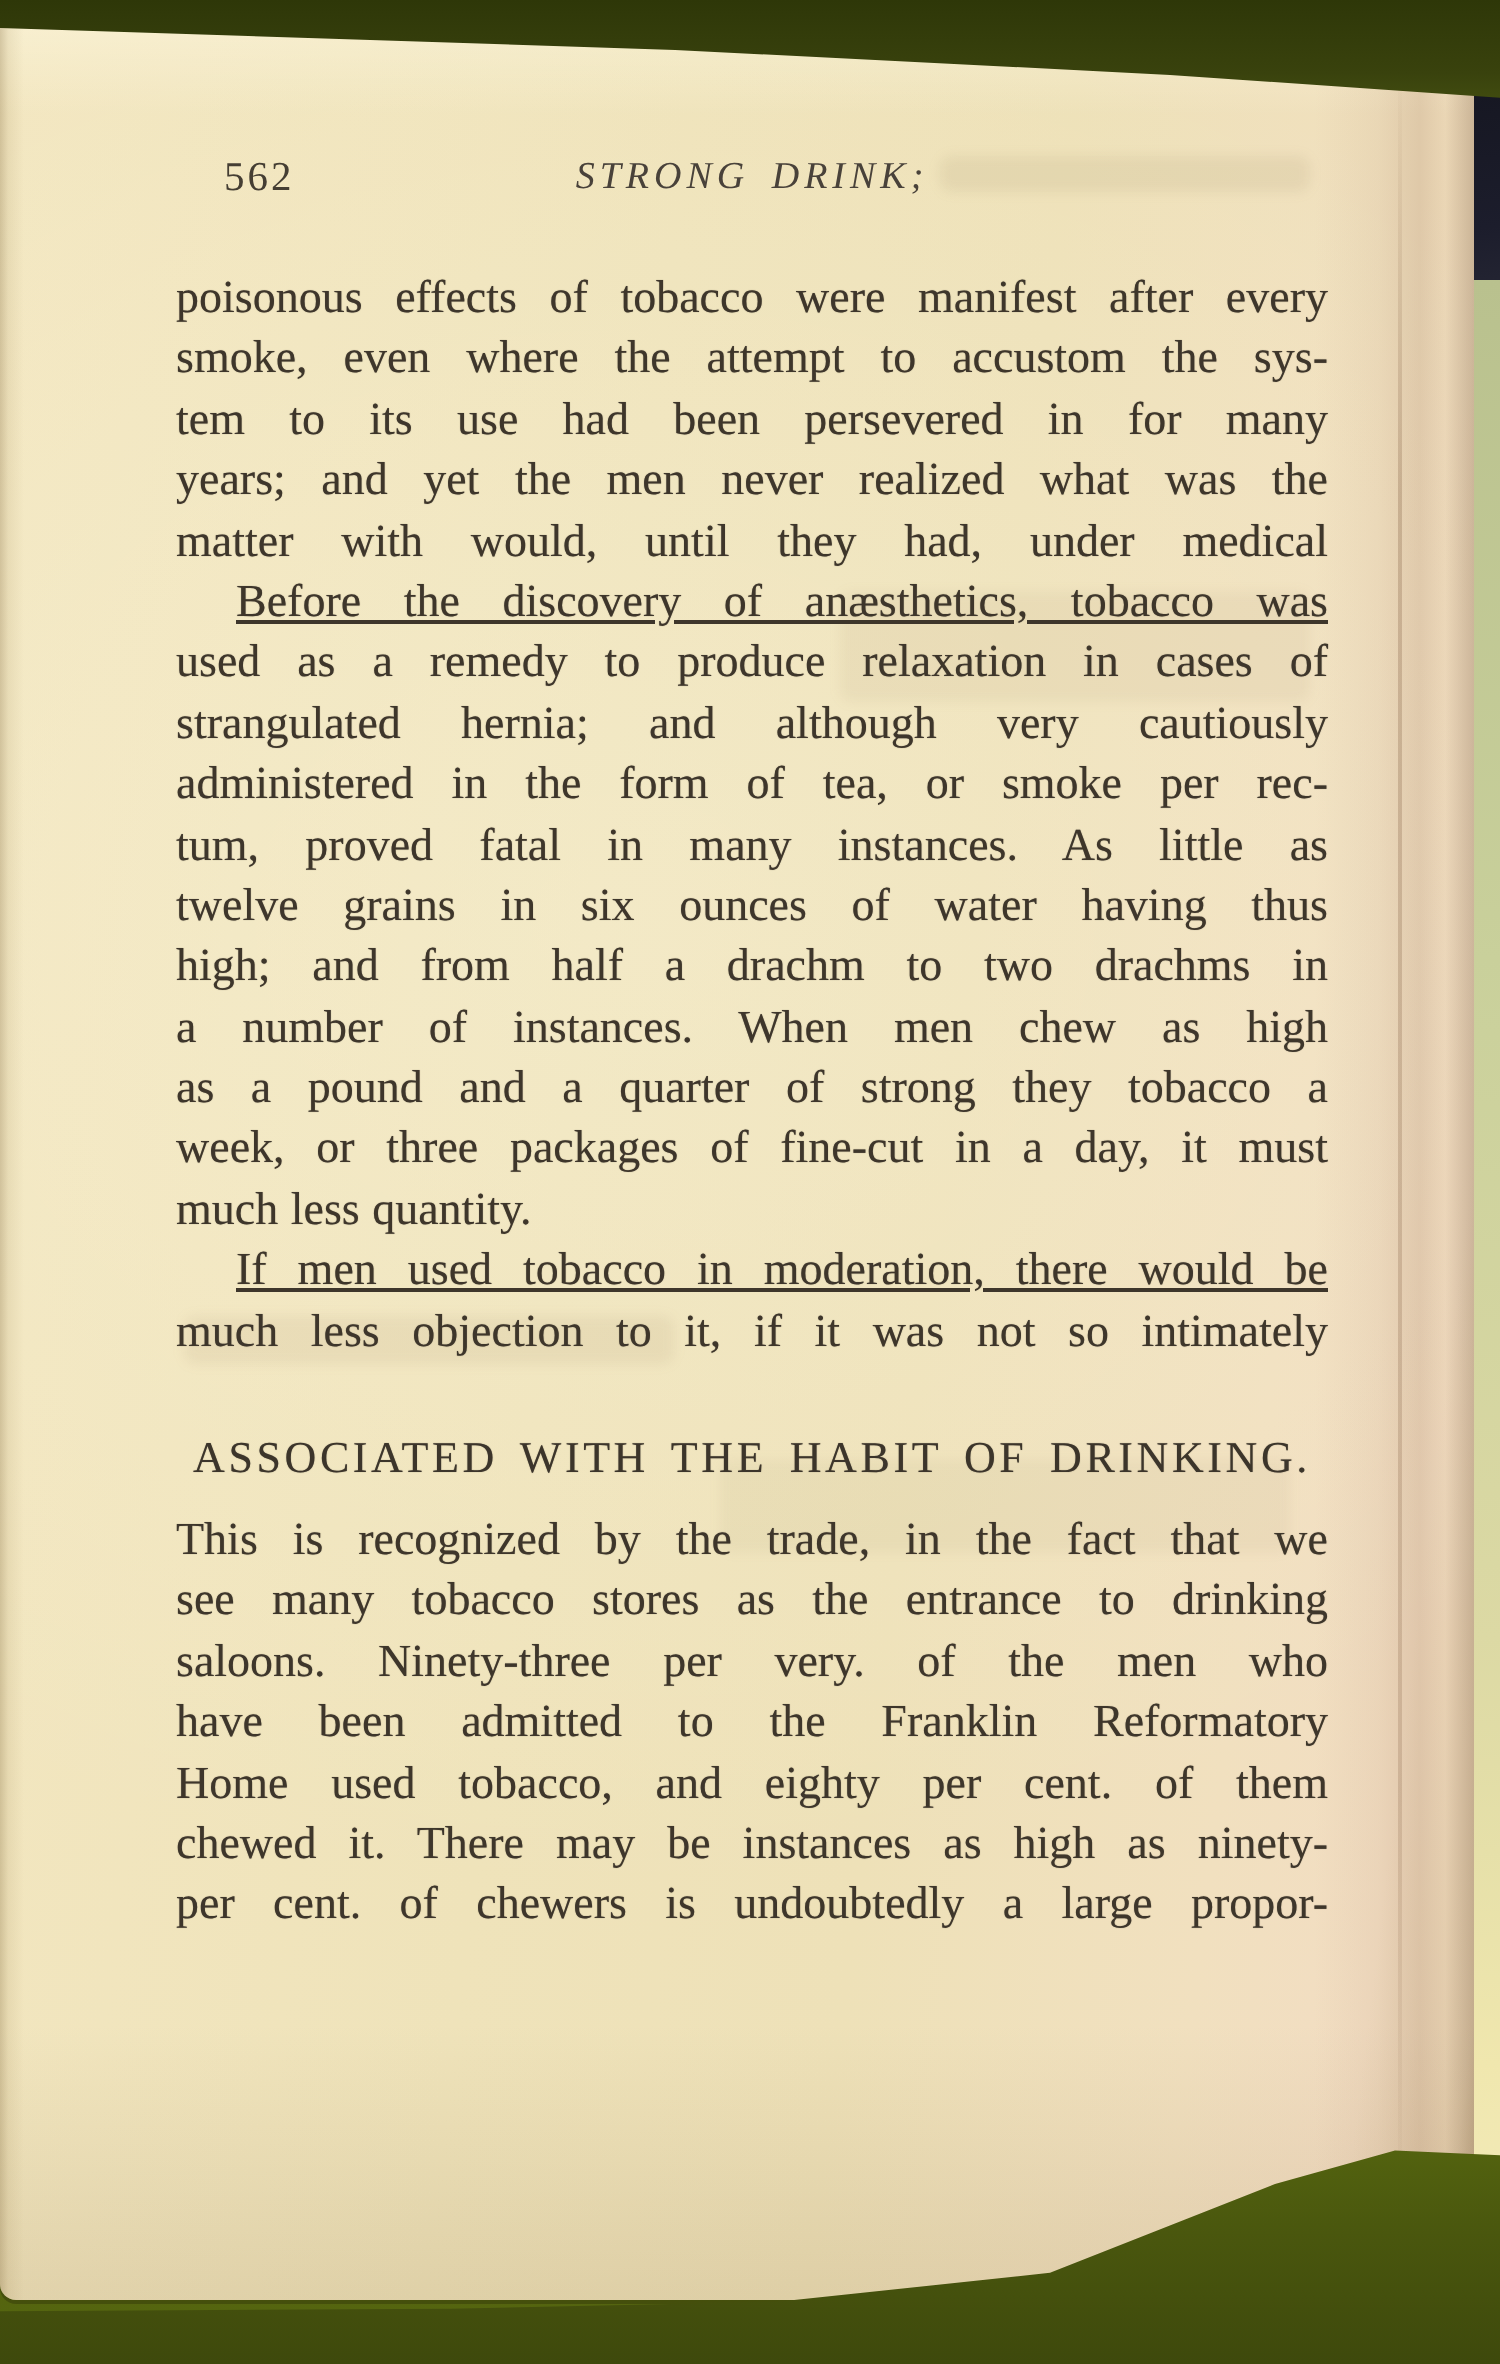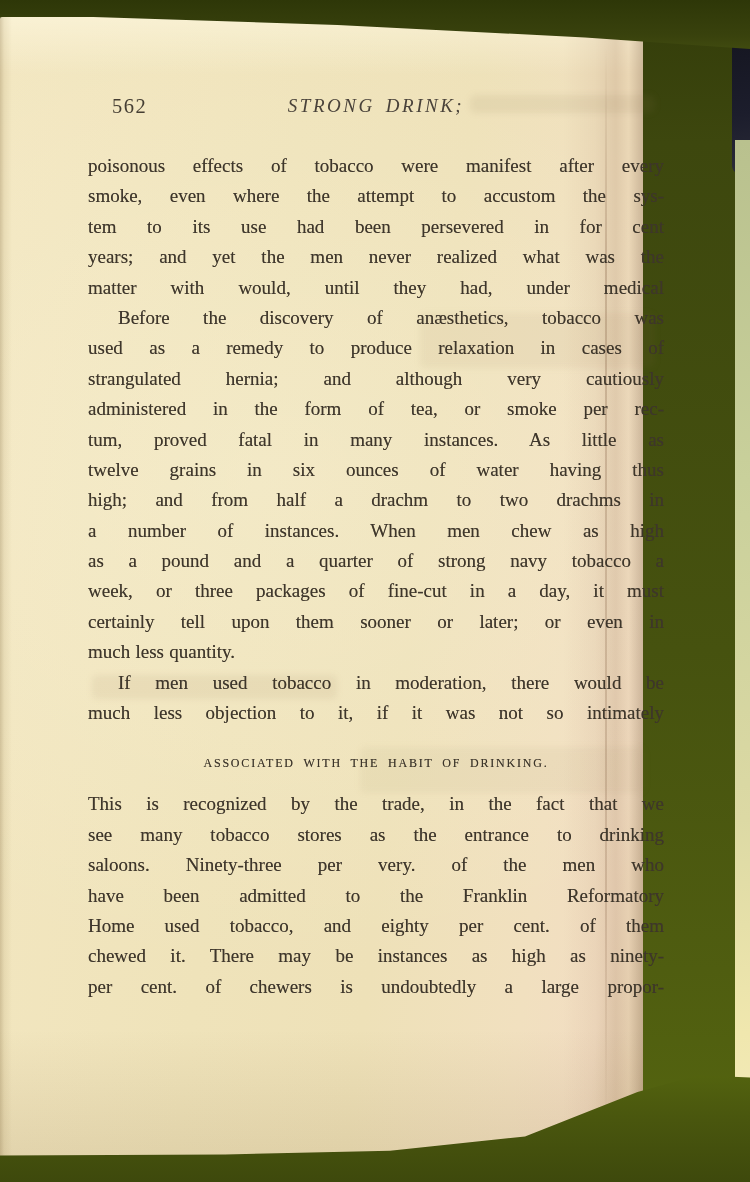--- a/index.html
+++ b/index.html
@@ -23,22 +23,22 @@
   }
   
   .next-page-edge {
     position: absolute; right: 0; top: 140px;
     width: 15px; height: 970px;
     background: linear-gradient(180deg, #b9c18e 0%, #c9d09b 35%, #dcd9a4 70%, #f0e7ae 92%, #f2eab8 100%);
     border-radius: 0 0 6px 3px;
   }
   
   .page {
-    position: absolute; left: 0; top: 17px;
-    width: 643px; height: 1150px;
+    position: absolute; left: 0; top: 0;
+    width: 737px; height: 1150px;
     border-radius: 2px 22px 46px 8px;
     background:
       linear-gradient(180deg, rgba(255,250,228,0.55) 0%, rgba(255,255,255,0) 5%, rgba(0,0,0,0) 88%, rgba(125,95,55,0.14) 100%),
       radial-gradient(ellipse 900px 700px at 42% 40%, rgba(255,252,235,0.25), rgba(0,0,0,0) 70%),
       linear-gradient(97deg, #f3e7c1 0%, #efe3ba 40%, #eee1b8 62%, #f1e0bf 82%, #f2ddc2 92%, #e6d2b2 98%, #d9c49e 100%);
     box-shadow: 0 2px 0 rgba(40,40,10,0.35);
   }
   .page-left-edge {
     position: absolute; left: 0; top: 0; bottom: 0; width: 12px;
     border-radius: 2px 0 0 8px;
@@ -80,34 +80,34 @@
     font-style: italic; font-size: 19px; letter-spacing: 2.5px;
     word-spacing: 4px; color: #49423a;
   }
   
   .text-block {
     position: absolute; left: 88px; top: 134px; width: 576px; z-index: 5;
     color: #3e362b;
     text-shadow: 0 0 0.5px rgba(62,54,43,0.55);
   }
   .line {
-    font-size: 19px;
+    font-size: 23px;
     height: 30.4px; line-height: 30.4px;
     white-space: nowrap;
     text-align: justify;
     text-align-last: justify;
     word-spacing: 0.5px;
   }
   .line.flush { text-align-last: left; }
-  .line.indent { text-indent: 30px; }
+  .line.indent { text-indent: 30px; text-decoration: underline; }
   .section-heading {
-    font-size: 12px; line-height: 24px;
+    font-size: 22px; line-height: 24px;
     letter-spacing: 1.8px; word-spacing: 4px;
     text-align: center;
-    margin: 23px 0 14px 0;
+    margin: 36px 0 14px 0;
     color: #3c352b;
   }
   
   .smudge {
     position: absolute; z-index: 4;
     background: rgba(142,116,76,0.10);
     filter: blur(3px);
     border-radius: 6px;
   }
   .smudge.s1 { left: 470px; top: 78px;  width: 185px; height: 18px; }
@@ -134,34 +134,33 @@
     <div class="smudge s4"></div>
 
     <div class="page-header">
       <span class="pagenum">562</span>
       <span class="running-title">STRONG DRINK;</span>
     </div>
 
     <div class="text-block" id="text-block">
         <div class="line">poisonous effects of tobacco were manifest after every</div>
         <div class="line">smoke, even where the attempt to accustom the sys-</div>
-        <div class="line">tem to its use had been persevered in for cent</div>
+        <div class="line">tem to its use had been persevered in for many</div>
         <div class="line">years; and yet the men never realized what was the</div>
         <div class="line">matter with would, until they had, under medical</div>
         <div class="line indent">Before the discovery of anæsthetics, tobacco was</div>
         <div class="line">used as a remedy to produce relaxation in cases of</div>
         <div class="line">strangulated hernia; and although very cautiously</div>
         <div class="line">administered in the form of tea, or smoke per rec-</div>
         <div class="line">tum, proved fatal in many instances. As little as</div>
         <div class="line">twelve grains in six ounces of water having thus</div>
         <div class="line">high; and from half a drachm to two drachms in</div>
         <div class="line">a number of instances. When men chew as high</div>
-        <div class="line">as a pound and a quarter of strong navy tobacco a</div>
+        <div class="line">as a pound and a quarter of strong they tobacco a</div>
         <div class="line">week, or three packages of fine-cut in a day, it must</div>
-        <div class="line">certainly tell upon them sooner or later; or even in</div>
         <div class="line flush">much less quantity.</div>
         <div class="line indent">If men used tobacco in moderation, there would be</div>
         <div class="line">much less objection to it, if it was not so intimately</div>
         <div class="section-heading">ASSOCIATED WITH THE HABIT OF DRINKING.</div>
         <div class="line">This is recognized by the trade, in the fact that we</div>
         <div class="line">see many tobacco stores as the entrance to drinking</div>
         <div class="line">saloons. Ninety-three per very. of the men who</div>
         <div class="line">have been admitted to the Franklin Reformatory</div>
         <div class="line">Home used tobacco, and eighty per cent. of them</div>
         <div class="line">chewed it. There may be instances as high as ninety-</div>

